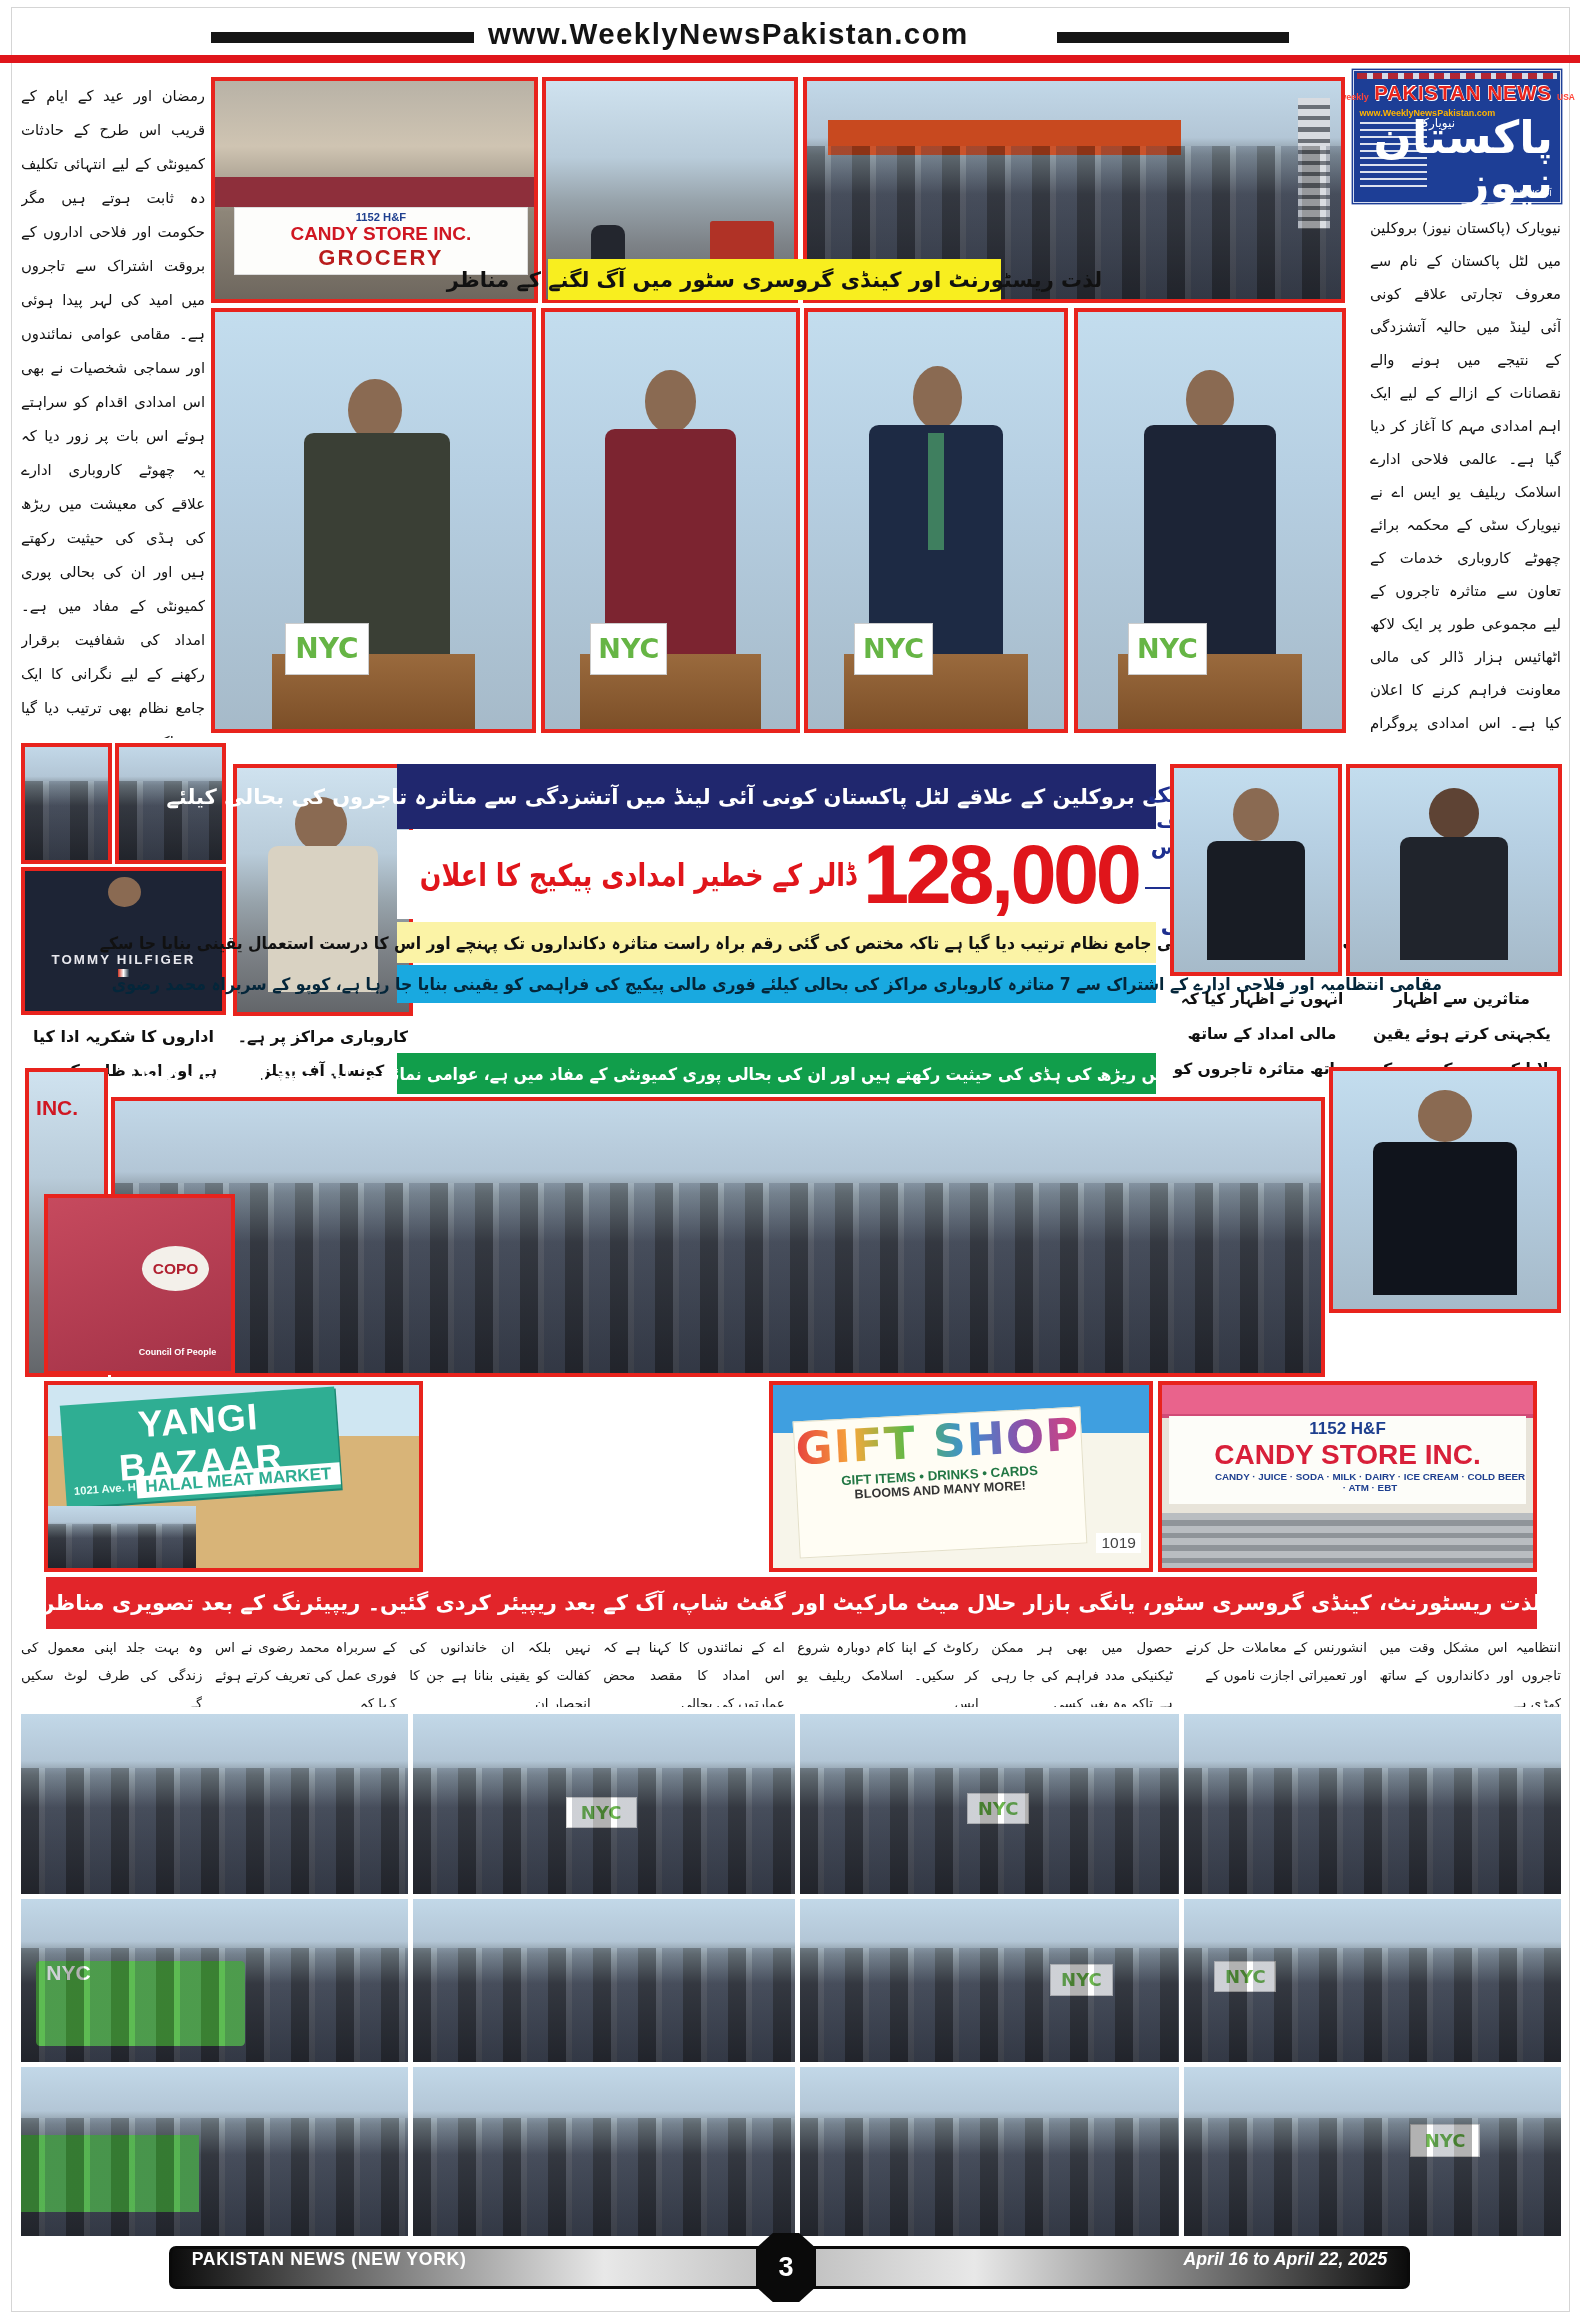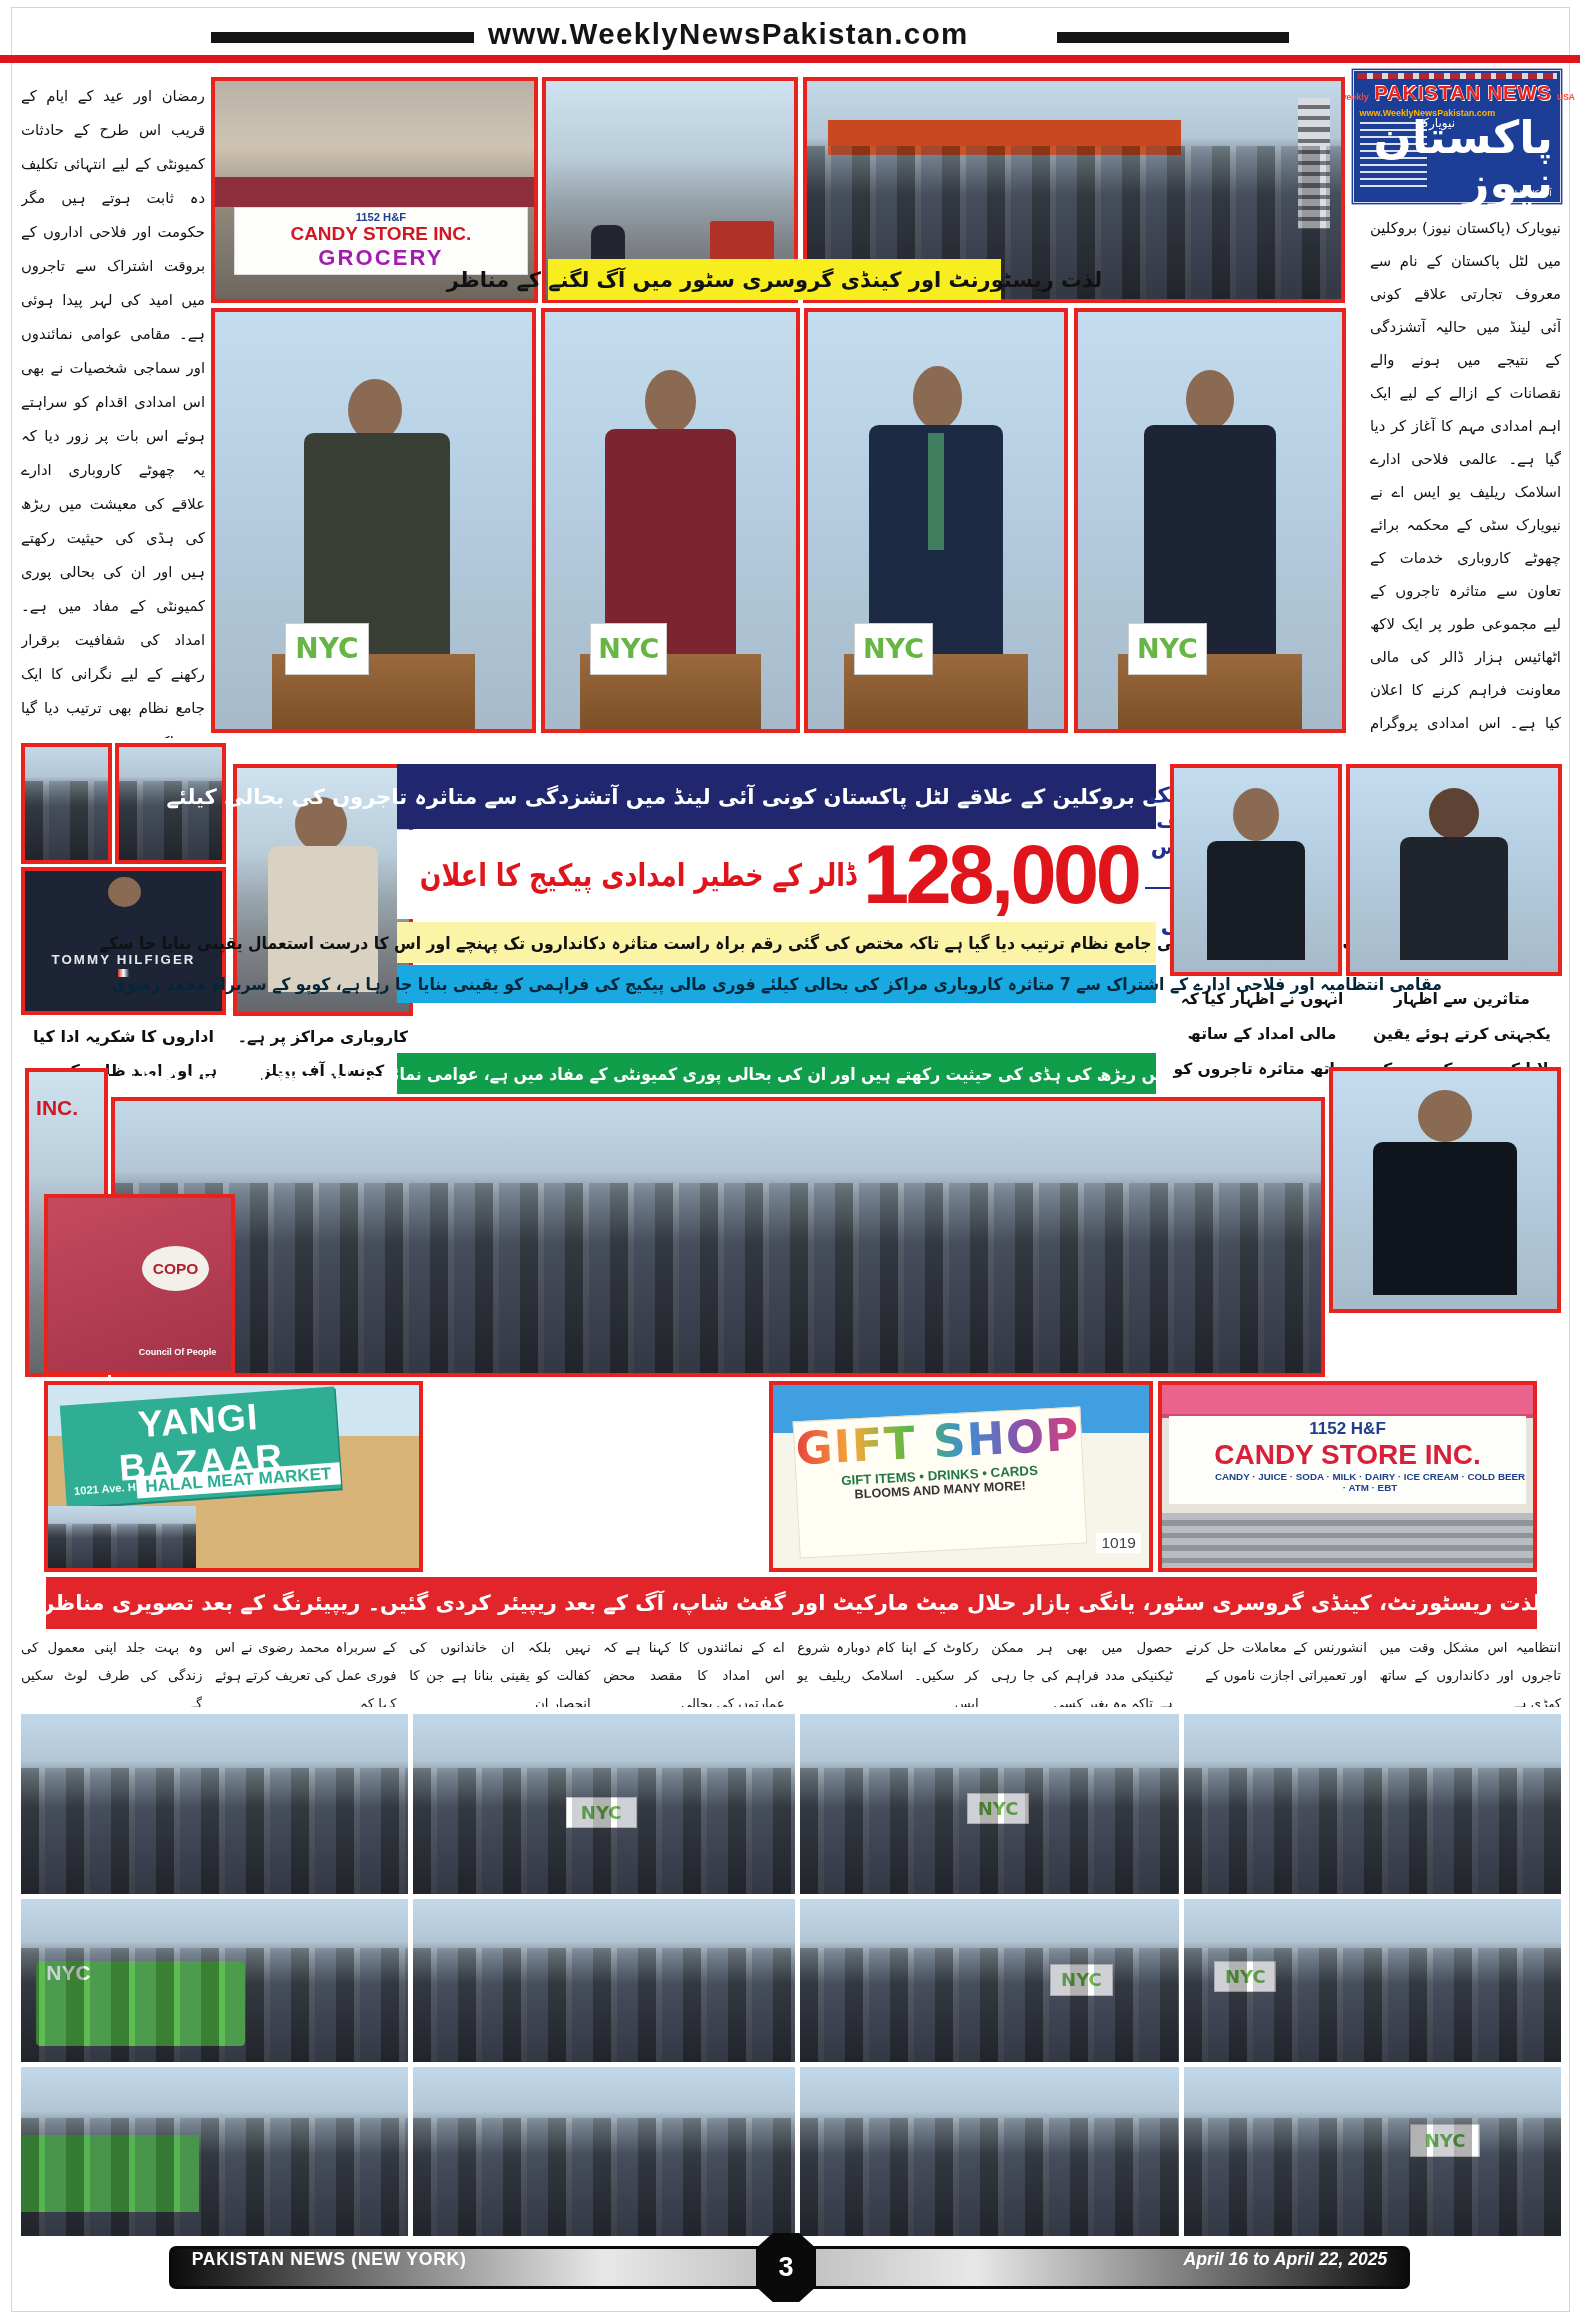--- a/index.html
+++ b/index.html
@@ -110,21 +110,21 @@
 
   <div class="abs col ur" style="left:21px;top:79px;width:184px;height:659px;font-size:14.8px;line-height:34px;">رمضان اور عید کے ایام کے قریب اس طرح کے حادثات کمیونٹی کے لیے انتہائی تکلیف دہ ثابت ہوتے ہیں مگر حکومت اور فلاحی اداروں کے بروقت اشتراک سے تاجروں میں امید کی لہر پیدا ہوئی ہے۔ مقامی عوامی نمائندوں اور سماجی شخصیات نے بھی اس امدادی اقدام کو سراہتے ہوئے اس بات پر زور دیا کہ یہ چھوٹے کاروباری ادارے علاقے کی معیشت میں ریڑھ کی ہڈی کی حیثیت رکھتے ہیں اور ان کی بحالی پوری کمیونٹی کے مفاد میں ہے۔ امداد کی شفافیت برقرار رکھنے کے لیے نگرانی کا ایک جامع نظام بھی ترتیب دیا گیا ہے تاکہ رقم درست شخص تک پہنچے اور اس کا درست استعمال یقینی بنایا جا سکے۔ لذت ریسٹورنٹ کے مالک برادر اولیس نے اپنے خطاب میں مقامی انتظامیہ اور خصوصاً COPO کے محمد رضوی کا خصوصی شکریہ ادا کیا۔ دیگر تاجروں نے بھی اس مشکل وقت میں فوری تعاون فراہم کرنے پر تمام متعلقہ اداروں کا شکریہ ادا کیا۔</div>
 
   <div class="abs col ur" style="left:1370px;top:211px;width:191px;height:528px;font-size:14.8px;line-height:33px;">نیویارک (پاکستان نیوز) بروکلین میں لٹل پاکستان کے نام سے معروف تجارتی علاقے کونی آئی لینڈ میں حالیہ آتشزدگی کے نتیجے میں ہونے والے نقصانات کے ازالے کے لیے ایک اہم امدادی مہم کا آغاز کر دیا گیا ہے۔ عالمی فلاحی ادارے اسلامک ریلیف یو ایس اے نے نیویارک سٹی کے محکمہ برائے چھوٹے کاروباری خدمات کے تعاون سے متاثرہ تاجروں کے لیے مجموعی طور پر ایک لاکھ اٹھائیس ہزار ڈالر کی مالی معاونت فراہم کرنے کا اعلان کیا ہے۔ اس امدادی پروگرام کے تحت آتشزدگی سے متاثر ہونے والے اداروں میں ہر ایک کو 18 ہزار ڈالر فراہم کیے جائیں گے تاکہ وہ روزگار کی دوبارہ بحالی اور دکانوں کی مرمت کا کام جلد از جلد شروع کر سکیں۔ شہر کے سمال بزنس سروسز کے کمشنر نے اس موقع پر واضح کیا کہ وہ دورہ کریں گے۔</div>
 
   <div class="ph smoke" style="left:211px;top:77px;width:327px;height:226px;">
     <div style="position:absolute;left:0;right:0;top:44%;height:14%;background:#8e2f3b;"></div>
     <div class="sign-white" style="left:6%;right:2%;top:58%;height:30%;text-align:center;">
       <div style="color:#1e3f8f;font-weight:bold;font-size:11.2px;margin-top:2.8px;">1152 H&amp;F</div>
       <div style="color:#d01722;font-weight:bold;font-size:19px;">CANDY STORE INC.</div>
-      <div style="color:#a21caf;font-weight:bold;font-size:22px;letter-spacing:2.1px;">GROCERY</div>
+      <div style="color:#b91c1c;font-weight:bold;font-size:22px;letter-spacing:2.1px;">GROCERY</div>
     </div>
   </div>
   <div class="ph street" style="left:542px;top:77px;width:256px;height:226px;">
     <div class="figure" style="left:18%;bottom:0;width:14%;height:34%;"></div>
     <div style="position:absolute;right:8%;bottom:6%;width:26%;height:30%;background:#b03226;border-radius:2.8px;"></div>
   </div>
   <div class="ph crowd" style="left:803px;top:77px;width:542px;height:226px;">
     <div style="position:absolute;left:4%;right:30%;top:18%;height:16%;background:#c8491f;"></div>
     <div style="position:absolute;right:2%;top:8%;width:6%;height:60%;background:repeating-linear-gradient(180deg,#d8dbe0 0 7px,#6b7077 7px 11.2px);"></div>
   </div>

